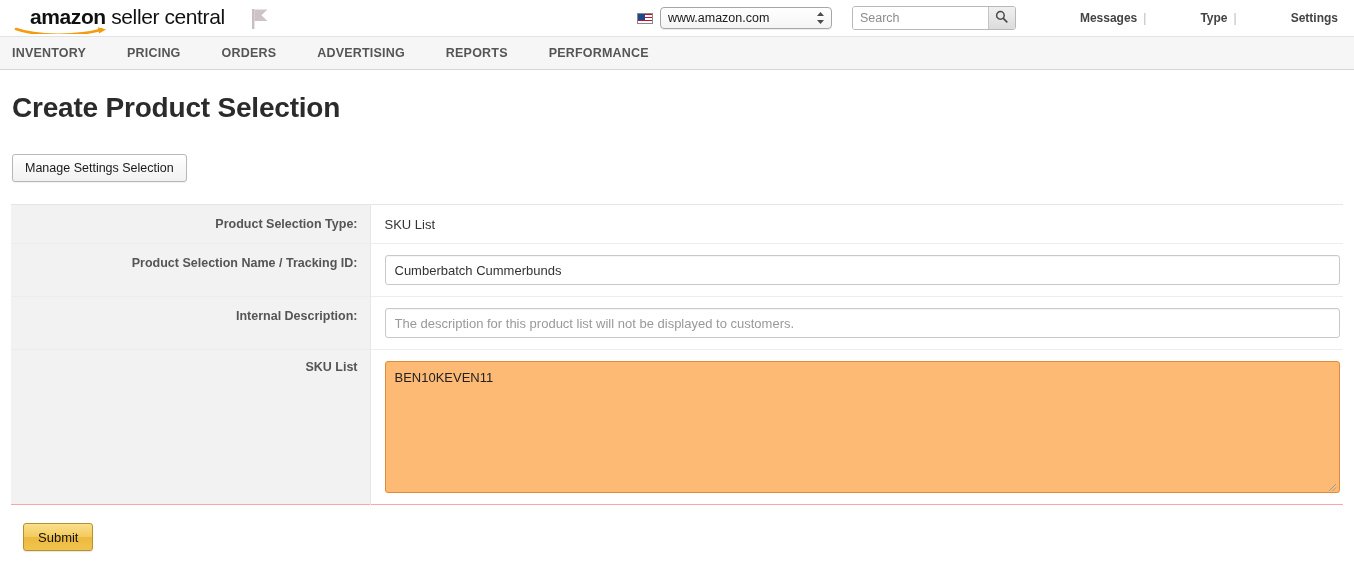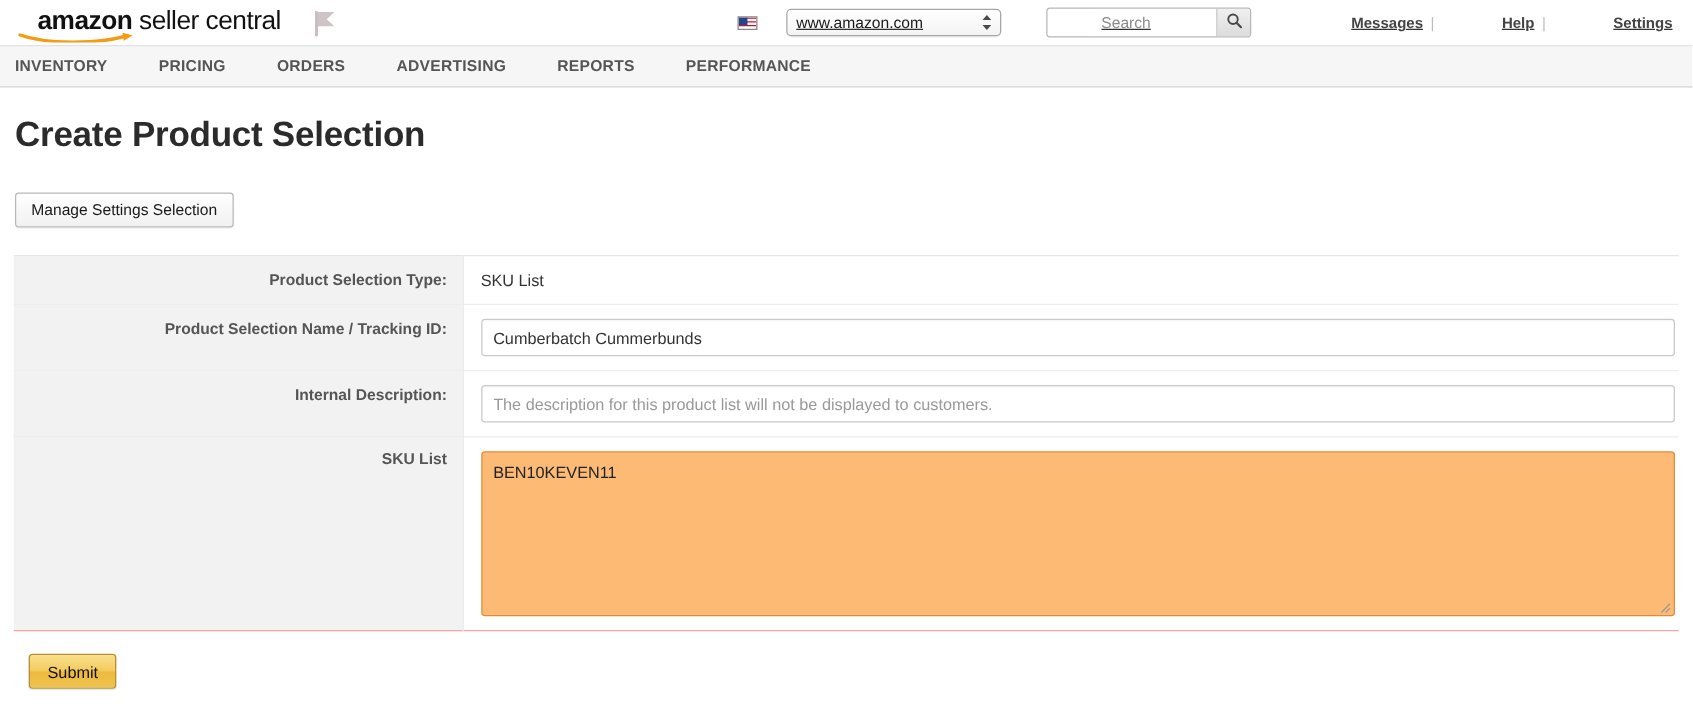--- a/index.html
+++ b/index.html
@@ -54,22 +54,21 @@
     margin-top: 1px;
     width: 20px;
     height: 22px;
     position: relative;
   }
 
   .header-right {
     margin-left: auto;
     display: flex;
     align-items: center;
-    gap: 16px;
-    text-decoration: underline;
+    gap: 0;
   }
   .us-flag {
     width: 16px;
     height: 11px;
     margin-right: 7px;
     position: relative;
     border: 1px solid #888;
     overflow: hidden;
     background: #ffffff;
     flex: none;
@@ -116,21 +115,20 @@
   .search-input {
     border: 0;
     outline: none;
     flex: 1;
     padding: 0 7px;
     font-size: 12.5px;
     font-family: "Liberation Sans", sans-serif;
     color: #000000;
     background: #ffffff;
     min-width: 0;
-    margin-left: 36px;
   }
   .search-input::placeholder { color: #8c8c8c; }
   .search-btn {
     width: 27px;
     border: 0;
     border-left: 1px solid #c4c4c4;
     background: linear-gradient(to bottom, #f0f0f0, #dcdcdc);
     cursor: pointer;
     display: flex; align-items: center; justify-content: center;
     padding: 0;
@@ -335,21 +333,21 @@
             <circle cx="5.4" cy="5.4" r="3.8" stroke="#4a4a4a" stroke-width="1.5" fill="none"></circle>
             <line x1="8.3" y1="8.3" x2="11.8" y2="11.8" stroke="#4a4a4a" stroke-width="1.7" stroke-linecap="round"></line>
           </svg>
         </span>
       </button>
     </div>
 
     <div class="hdr-links">
       <a href="#">Messages</a>
       <span class="sep">|</span>
-      <a href="#">Help</a>
+      <a href="#">Type</a>
       <span class="sep">|</span>
       <a href="#">Settings</a>
     </div>
 
   </div>
 </div>
 
 <div class="nav-bar">
   <a class="nav-item" href="#">INVENTORY</a>
   <a class="nav-item" href="#">PRICING</a>

